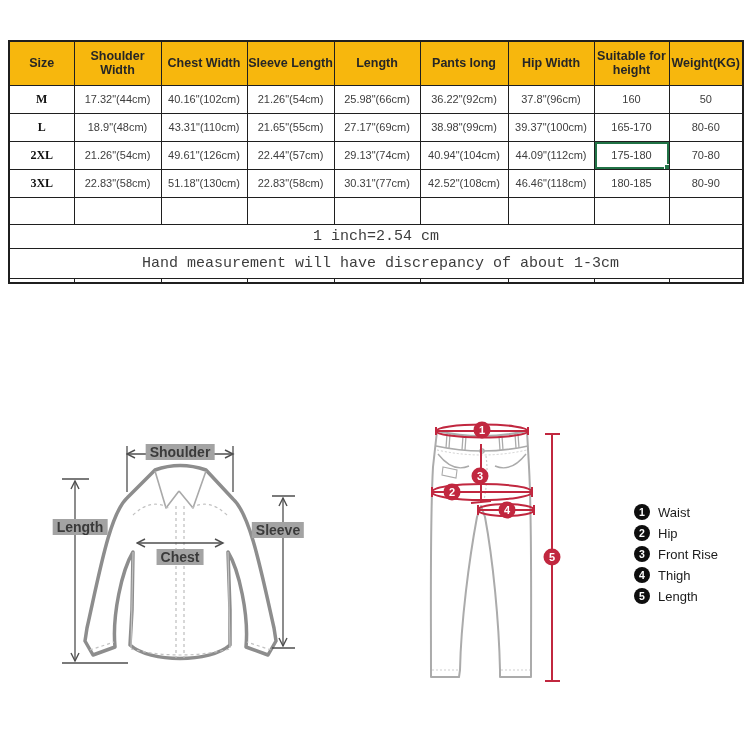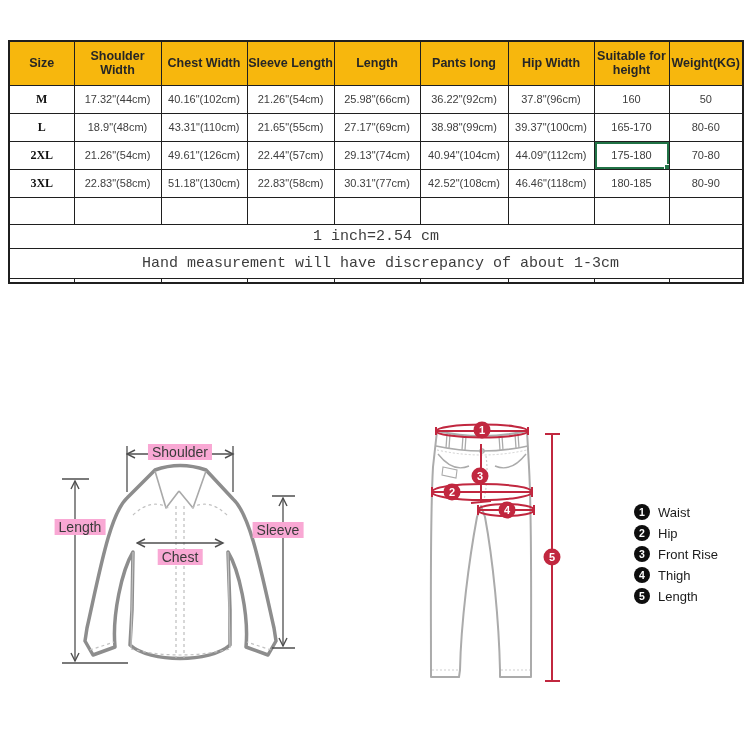--- a/index.html
+++ b/index.html
@@ -21,22 +21,22 @@
   tr.note-row.n1 td{font-size:15px;}
   tr.note-row.n2{height:30px;}
   tr.note-row.n2 td{font-size:15px;padding-left:9px;}
   tr.sliver-row{height:5px;}
   td.sel{position:relative;box-shadow:inset 0 0 0 2px #217346;}
   td.sel::after{content:"";position:absolute;right:-2px;bottom:-2px;width:5px;height:5px;background:#217346;border:1px solid #fff;}
 
   
   #diagram-svg{position:absolute;inset:0;z-index:1;}
   #overlay{position:absolute;inset:0;z-index:2;pointer-events:none;}
-  .diagram-label{position:absolute;transform:translate(-50%,-50%);background:#f9a8d4;padding:0 4px;
-    font-size:14px;font-weight:normal;color:#3a3a3a;white-space:nowrap;text-align:right;}
+  .diagram-label{position:absolute;transform:translate(-50%,-50%);background:#a3a3a3;padding:0 4px;
+    font-size:14px;font-weight:bold;color:#3a3a3a;white-space:nowrap;text-align:right;}
   .rbadge{position:absolute;width:17px;height:17px;border-radius:50%;background:#C1273F;color:#fff;
     font-size:11px;font-weight:bold;display:flex;align-items:center;justify-content:center;
     transform:translate(-50%,-50%);line-height:1;}
   #legend{position:absolute;left:634px;top:504px;display:flex;flex-direction:column;gap:5px;}
   .legend-row{display:flex;align-items:center;gap:8px;height:16px;}
   .lbadge{width:16px;height:16px;border-radius:50%;background:#0e0e0e;color:#fff;font-size:10.5px;
     font-weight:bold;display:flex;align-items:center;justify-content:center;line-height:1;flex:0 0 16px;}
   .legend-label{font-size:13px;color:#1b1b1b;}
 </style>
 </head>

